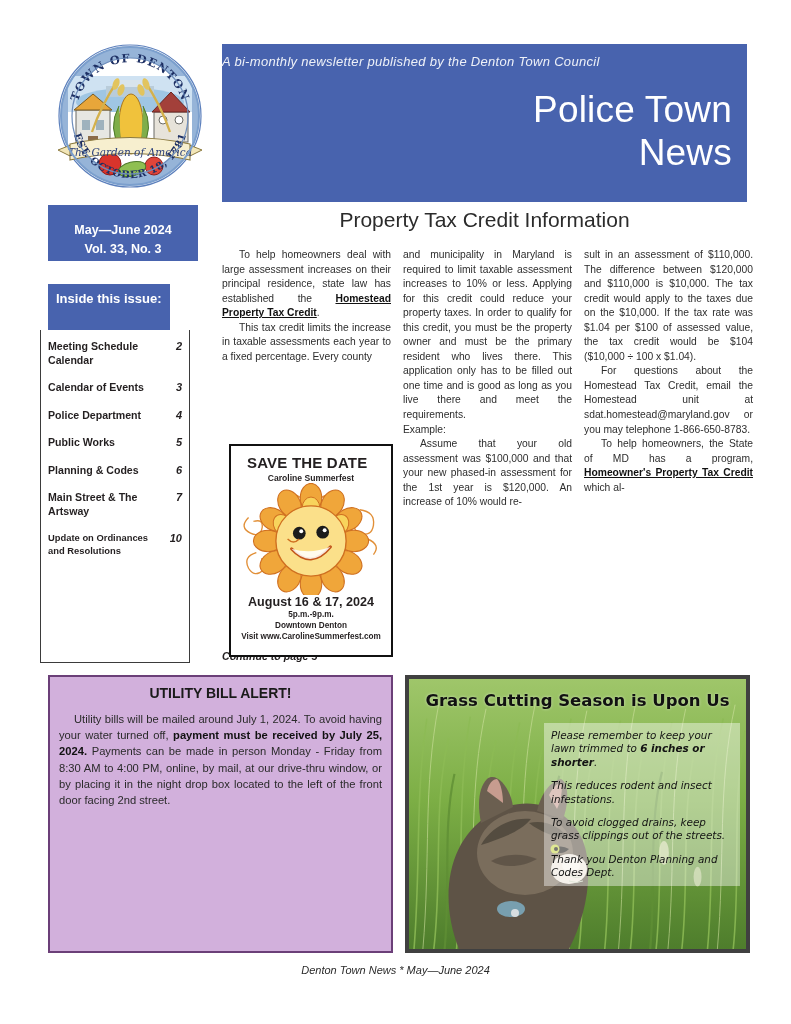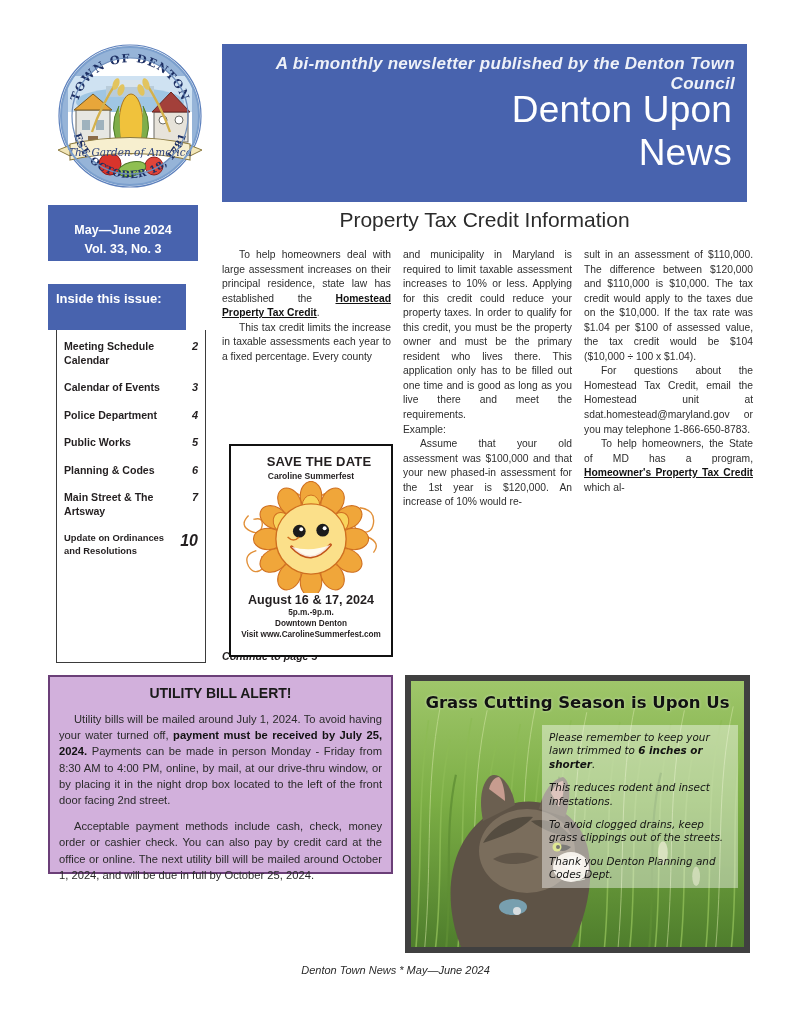--- a/index.html
+++ b/index.html
@@ -17,59 +17,59 @@
   .seal{position:absolute;left:48px;top:36px;width:165px;height:165px;}
   .seal svg{display:block;width:165px;height:165px;}
 
   .header-band{
     position:absolute;left:222px;top:44px;width:525px;height:158px;
     background:#4863ae;
     box-sizing:border-box;
   }
   .tagline{
     position:absolute;left:0;top:10px;width:513px;
-    text-align:right;
+    text-align:left;
     color:#eef1f8;
     font-style:italic;
-    font-weight:bold;
-    font-size:17px;
+    font-weight:normal;
+    font-size:13px;
     letter-spacing:.3px;
   }
   .masthead{
     position:absolute;right:15px;top:44px;width:480px;
     text-align:right;color:#ffffff;
     font-size:37px;line-height:43px;font-weight:400;
     letter-spacing:.2px;
   }
 
   
   .vol-box{
     position:absolute;left:48px;top:205px;width:150px;height:56px;
     background:#4863ae;color:#ffffff;
     text-align:center;font-size:12.5px;line-height:19px;
     padding-top:16px;box-sizing:border-box;font-weight:600;
   }
 
   
   .toc-head{
-    position:absolute;left:48px;top:284px;width:138px;height:46px;
+    position:absolute;left:48px;top:284px;width:122px;height:46px;
     background:#4863ae;color:#ffffff;
     font-size:13px;font-weight:600;
     padding:7px 0 0 8px;box-sizing:border-box;
   }
   .toc-body{
-    position:absolute;left:56px;top:330px;width:150px;height:333px;
+    position:absolute;left:40px;top:330px;width:150px;height:333px;
     border:1px solid #3b3b3b;border-top:none;background:#ffffff;
     box-sizing:border-box;padding:10px 7px 0 7px;
   }
   .toc-row{display:flex;align-items:flex-start;margin-bottom:14px;}
   .toc-row .t{flex:1;font-size:10.6px;line-height:13.5px;font-weight:600;padding-right:4px;}
   .toc-row .p{width:20px;text-align:right;font-size:11px;font-style:italic;font-weight:700;}
   .toc-row.small .t{font-size:9.4px;line-height:12.5px;}
-  .toc-row.small .p{font-size:16px;}
+  .toc-row.small .p{font-size:11px;}
 
   
   .art-title{
     position:absolute;left:222px;top:208px;width:525px;
     text-align:center;font-size:21px;font-weight:400;color:#2b2b2b;
   }
   .cols{position:absolute;left:222px;top:248px;width:528px;}
   .col{position:absolute;top:0;width:169px;}
   .c1{left:0;} .c2{left:181px;} .c3{left:362px;}
   .col p{
@@ -82,41 +82,41 @@
     position:absolute;left:222px;top:650px;width:528px;
     text-align:left;font-size:10.6px;font-style:italic;font-weight:bold;
   }
 
   
   .flyer{
     position:absolute;left:229px;top:444px;width:164px;height:213px;
     border:2px solid #111;background:#ffffff;box-sizing:border-box;
     overflow:hidden;
   }
-  .flyer .fl-t1{text-align:center;font-size:13px;font-weight:bold;margin-top:8px;letter-spacing:.2px;margin-left:16px;}
+  .flyer .fl-t1{font-size:15px;font-weight:bold;margin-top:8px;letter-spacing:.2px;margin-left:16px;}
   .flyer .fl-t2{text-align:center;font-size:8.6px;font-weight:600;margin-top:2px;}
   .flyer .sun-wrap{height:112px;position:relative;}
   .flyer .fl-date{text-align:center;font-size:12.6px;font-weight:bold;margin-top:0px;}
   .flyer .fl-l{text-align:center;font-size:8.2px;font-weight:600;line-height:11px;}
 
   
   .util{
-    position:absolute;left:48px;top:675px;width:345px;height:199px;
+    position:absolute;left:48px;top:675px;width:345px;height:278px;
     background:#d2b0dc;border:2px solid #6b3f78;box-sizing:border-box;
     padding:8px 9px 0 9px;
   }
   .util h3{margin:0;text-align:center;font-size:14px;font-weight:600;color:#1a1a1a;}
   .util p{margin:10px 0 0 0;font-size:11.2px;line-height:16.2px;text-align:justify;color:#2a2a2a;}
   .util p.ind{text-indent:15px;}
   .util b{font-weight:bold;color:#111;}
 
   
   .grass{
     position:absolute;left:405px;top:675px;width:345px;height:278px;
-    border:6px solid #404040;box-sizing:border-box;overflow:hidden;
+    border:4px solid #404040;box-sizing:border-box;overflow:hidden;
     background:#6ea03c;
   }
   .grass-bg{position:absolute;inset:0;}
   .grass-title{
     position:absolute;left:0;top:12px;width:100%;text-align:center;
     font-size:16.5px;font-weight:bold;color:#111;
     font-family:"DejaVu Sans", sans-serif;
     text-shadow:0 0 3px rgba(255,255,255,.55);
   }
   .grass-panel{
@@ -200,21 +200,21 @@
         <textPath href="#arcBot" startOffset="50%" text-anchor="middle">EST. OCTOBER 18, 1781</textPath>
       </text>
       <circle cx="82" cy="80" r="69" fill="none" stroke="#7b9fcd" stroke-width="2"></circle>
       <circle cx="82" cy="80" r="58" fill="none" stroke="#6d8dbb" stroke-width="1.2"></circle>
     </svg>
   </div>
 
   <div class="header-band">
     <div class="tagline">A bi-monthly newsletter published by the Denton Town Council</div>
     <div class="masthead">
-      <div>Denton Upon</div>
+      <div>Police Town</div>
       <div>News</div>
     </div>
   </div>
 
   <div class="vol-box">
     <div>May—June 2024</div>
     <div>Vol. 33, No. 3</div>
   </div>
 
   <div class="toc-head">Inside this issue:</div>
@@ -322,21 +322,20 @@
     </div>
     <div class="fl-date">August 16 &amp; 17, 2024</div>
     <div class="fl-l">5p.m.-9p.m.</div>
     <div class="fl-l">Downtown Denton</div>
     <div class="fl-l">Visit www.CarolineSummerfest.com</div>
   </div>
 
   <div class="util">
     <h3>UTILITY BILL ALERT!</h3>
     <p class="ind"><span>Utility bills will be mailed around July 1, 2024. To avoid having your water turned off, </span><b>payment must be received by July 25, 2024.</b><span> Payments can be made in person Monday - Friday from 8:30 AM to 4:00 PM, online, by mail, at our drive-thru window, or by placing it in the night drop box located to the left of the front door facing 2nd street.</span></p>
-    <p class="ind">Acceptable payment methods include cash, check, money order or cashier check. You can also pay by credit card at the office or online. The next utility bill will be mailed around October 1, 2024, and will be due in full by October 25, 2024.</p>
   </div>
 
   <div class="grass">
     <svg class="grass-bg" viewBox="0 0 341 274" preserveAspectRatio="none" xmlns="http://www.w3.org/2000/svg">
       <defs>
         <linearGradient id="gg" x1="0" y1="0" x2="0" y2="1">
           <stop offset="0%" stop-color="#9fc66a"></stop>
           <stop offset="45%" stop-color="#7cae45"></stop>
           <stop offset="100%" stop-color="#4e7d2c"></stop>
         </linearGradient>

